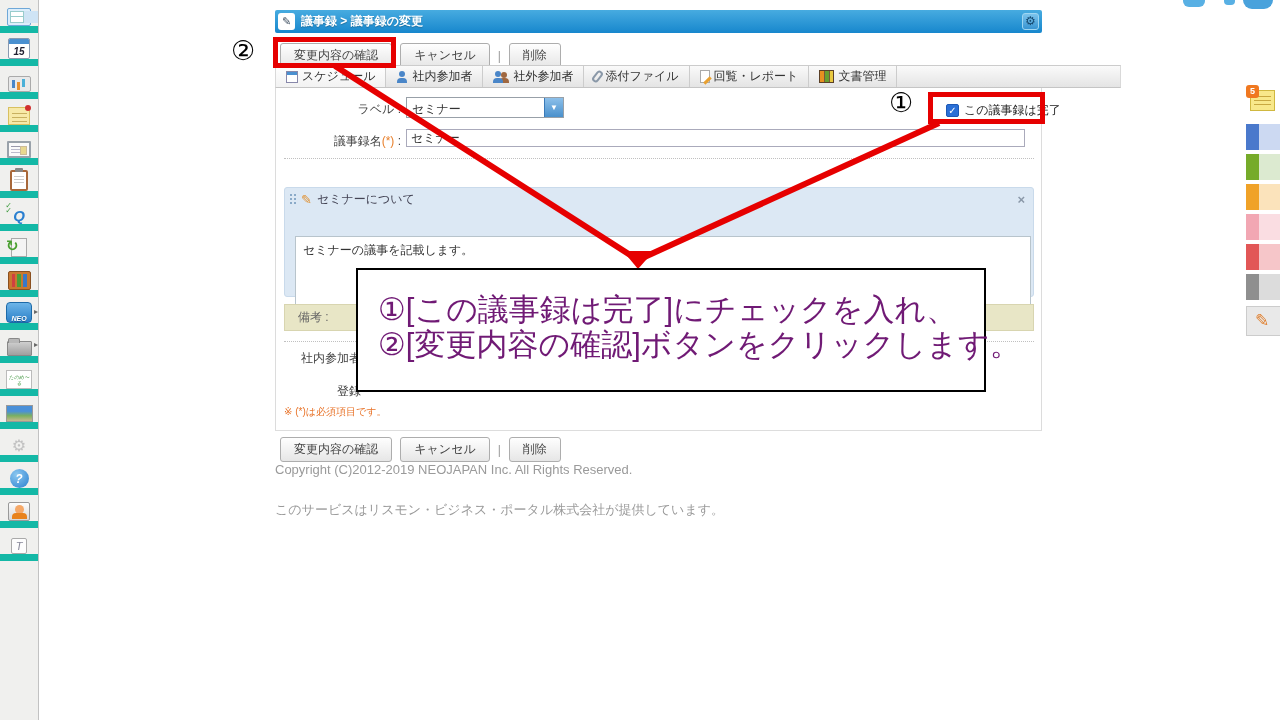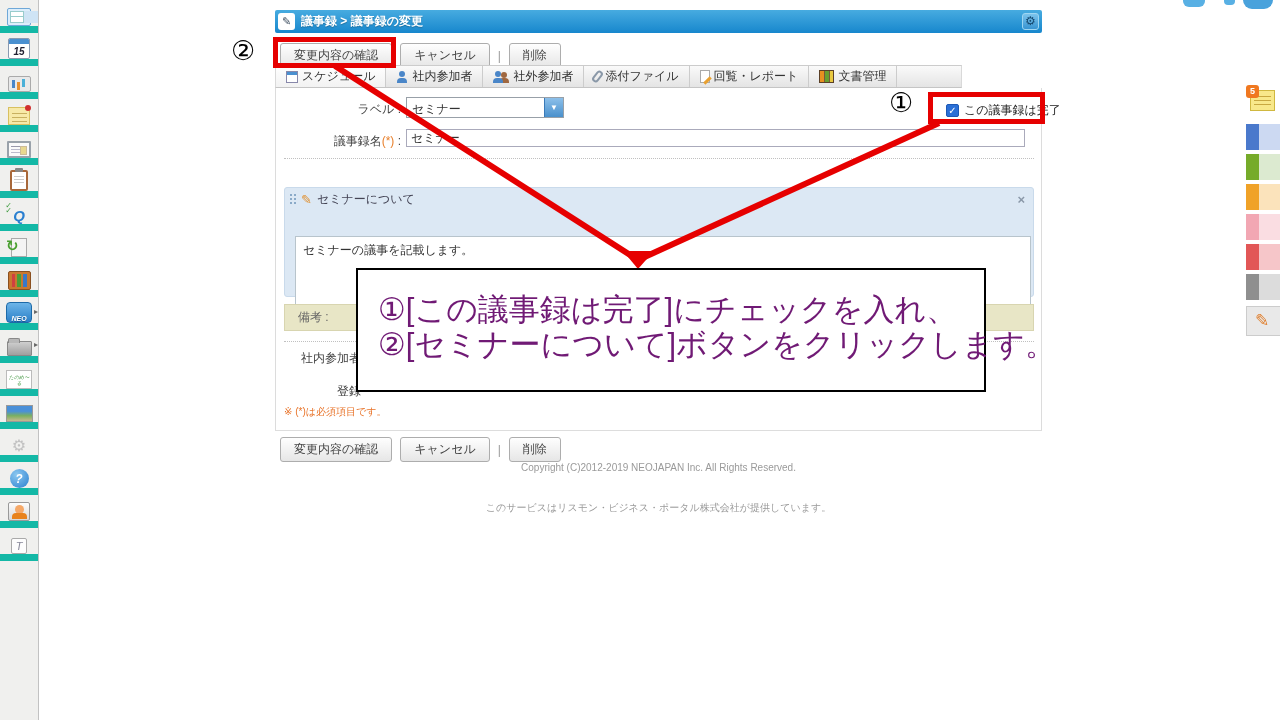--- a/index.html
+++ b/index.html
@@ -79,21 +79,21 @@
   .hicon{width:17px;height:17px;background:#fff;border-radius:3px;margin:0 6px 0 3px;color:#456;font-size:11px;text-align:center;line-height:16px;}
   .htitle{color:#fff;font-weight:bold;font-size:12px;text-shadow:0 1px 1px rgba(0,0,0,.25);}
   .gearbtn{position:absolute;right:3px;top:3px;width:17px;height:17px;border-radius:3px;background:linear-gradient(#7cc4ec,#3794d2);border:1px solid #9ed6f2;color:#15486e;font-size:12px;text-align:center;line-height:15px;cursor:pointer;}
 
   .btnrow{position:absolute;left:5px;display:flex;align-items:center;gap:8px;}
   .btnrow.top{top:33px;}
   .btnrow.bottom{top:427px;}
   .btn{font-size:12px;color:#444;background:linear-gradient(#fefefe,#e6e6e6);border:1px solid #adadad;border-radius:3px;padding:3px 13px;cursor:pointer;white-space:nowrap;}
   .btn-div{color:#999;font-size:12px;}
 
-  .tabbar{position:absolute;left:0;top:55px;width:687px;height:23px;background:linear-gradient(#fafafa,#e4e4e4);border-top:1px solid #ccc;border-bottom:1px solid #c5c5c5;border-left:1px solid #d9d9d9;border-right:1px solid #d9d9d9;display:flex;}
+  .tabbar{position:absolute;left:0;top:55px;width:846px;height:23px;background:linear-gradient(#fafafa,#e4e4e4);border-top:1px solid #ccc;border-bottom:1px solid #c5c5c5;border-left:1px solid #d9d9d9;border-right:1px solid #d9d9d9;display:flex;}
   .tab{display:flex;align-items:center;gap:4px;padding:0 10px;border-right:1px solid #ccc;font-size:12px;color:#333;cursor:pointer;}
   .tab.active{background:linear-gradient(#ffffff,#f2f2f2);}
   .ti-cal{position:relative;width:12px;height:12px;background:#fff;border:1px solid #88a;}
   .ti-cal::before{content:"";position:absolute;left:0;right:0;top:0;height:3px;background:#4a90d0;}
   .ti-person{position:relative;width:12px;height:12px;}
   .ti-person::before{content:"";position:absolute;left:3px;top:0;width:6px;height:6px;border-radius:50%;background:#4a86c8;}
   .ti-person::after{content:"";position:absolute;left:1px;bottom:0;width:10px;height:5px;border-radius:4px 4px 0 0;background:#4a86c8;}
   .ti-people{position:relative;width:16px;height:12px;}
   .ti-people::before{content:"";position:absolute;left:2px;top:0;width:6px;height:6px;border-radius:50%;background:#4a86c8;box-shadow:6px 1px 0 #a06840;}
   .ti-people::after{content:"";position:absolute;left:0;bottom:0;width:10px;height:5px;border-radius:4px 4px 0 0;background:#4a86c8;box-shadow:6px 0 0 #a06840;}
@@ -116,21 +116,21 @@
   .drag{position:relative;width:8px;height:16px;margin-left:4px;}
   .drag::before{content:"";position:absolute;left:1px;top:2px;width:2px;height:2px;background:#8aaac8;box-shadow:0 4px #8aaac8,0 8px #8aaac8,4px 0 #8aaac8,4px 4px #8aaac8,4px 8px #8aaac8;}
   .topic-pen{font-size:13px;color:#e09030;margin:0 5px 0 4px;}
   .topic-title{font-size:12px;color:#445;}
   .topic-x{position:absolute;right:8px;top:4px;font-size:13px;font-weight:bold;color:#8a98a8;cursor:pointer;}
   .topic-body{position:absolute;left:10px;top:24px;width:736px;height:74px;background:#fff;border:1px solid #b8c4cc;font-size:12px;color:#333;padding:5px 7px;margin-top:24px;}
   .remarks{position:absolute;left:8px;top:216px;width:750px;height:27px;background:#e8e6c6;border:1px solid #d8d5b0;font-size:12px;color:#666;line-height:25px;padding-left:13px;}
   .lbl-plain{position:absolute;font-size:12px;color:#444;}
   .note-req{position:absolute;left:8px;top:317px;font-size:10px;color:#e87329;}
   .panel-sep{position:absolute;left:0;top:420px;width:767px;border-top:1px solid #ddd;}
-  .copy{position:absolute;width:767px;text-align:center;font-size:10px;color:#9a9a9a;}
+  .copy{position:absolute;width:767px;text-align:left;font-size:13px;color:#9a9a9a;}
 
   
   .chkrow{position:absolute;left:670px;top:14px;display:flex;align-items:center;gap:5px;}
   .chk{width:13px;height:13px;background:#2a6fd6;border:1px solid #1d59b5;border-radius:2px;color:#fff;font-size:10px;line-height:12px;text-align:center;cursor:pointer;}
   .chklabel{font-size:12px;color:#222;white-space:nowrap;}
 
   
   .redbox{position:absolute;border:5px solid #e60000;z-index:45;}
   .redbox2{left:273px;top:37px;width:123px;height:31px;}
   .redbox1{left:928px;top:92px;width:117px;height:32px;}
@@ -319,16 +319,16 @@
     <line x1="939" y1="123" x2="638" y2="260" stroke="#e60000" stroke-width="6"></line>
     <polygon points="623,251 654,251 638,269" fill="#e60000"></polygon>
   </svg>
   <div class="redbox redbox2"></div>
   <div class="redbox redbox1"></div>
   <div class="numbadge nb2">②</div>
   <div class="numbadge nb1">①</div>
 
   <div class="callout">
     <div>①[この議事録は完了]にチェックを入れ、</div>
-    <div>②[セミナーについて]ボタンをクリックします。</div>
+    <div>②[変更内容の確認]ボタンをクリックします。</div>
   </div>
 
 </div>
 
 </body></html>

